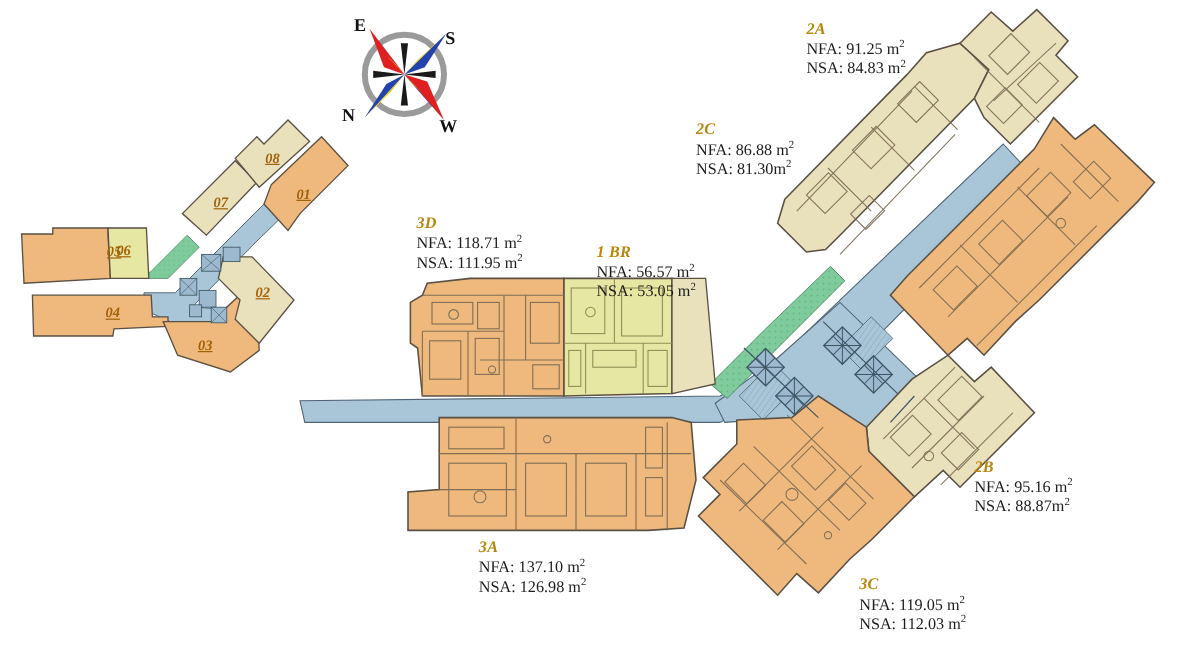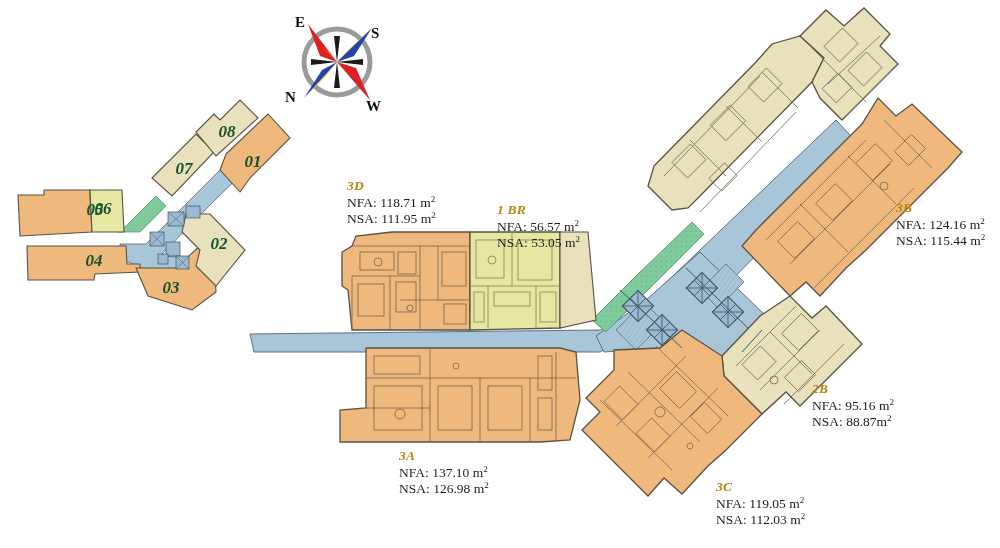--- a/index.html
+++ b/index.html
@@ -68,24 +68,25 @@
     font-weight: bold;
     font-size: 15px;
     color: #111;
   }
   
   .keynum {
     position: absolute;
     font-family: "Liberation Serif", serif;
     font-weight: bold;
     font-style: italic;
-    font-size: 17px;
-    color: #14532d;
+    font-size: 12px;
+    color: #a16207;
     transform: translate(-50%, -50%);
     white-space: nowrap;
+    text-decoration: underline;
   }
 </style>
 </head>
 <body>
 
 <div id="stage">
 
   <svg class="plan" viewBox="0 0 1000 548">
     <defs>
       <pattern id="greenHatch" width="4" height="4" patternUnits="userSpaceOnUse">
@@ -299,39 +300,44 @@
 
   <span class="keynum" style="left:253px;top:162px;">01</span>
   <span class="keynum" style="left:219px;top:244px;text-align:right;">02</span>
   <span class="keynum" style="left:171px;top:288px;">03</span>
   <span class="keynum" style="left:94px;top:261px;text-align:right;">04</span>
   <span class="keynum" style="left:57px;top:210px;margin-left:38px;">05</span>
   <span class="keynum" style="left:103px;top:209px;">06</span>
   <span class="keynum" style="left:184px;top:169px;">07</span>
   <span class="keynum" style="left:227px;top:132px;">08</span>
 
-
+  <div class="label-block" style="left:672px;top:16px;">
+    <span class="unit-id">2A</span>
+    <span class="area-line"><span>NFA: 91.25 m</span><sup>2</sup></span>
+    <span class="area-line"><span>NSA: 84.83 m</span><sup>2</sup></span>
+  </div>
+
+  <div class="label-block" style="left:580px;top:100px;">
+    <span class="unit-id">2C</span>
+    <span class="area-line"><span>NFA: 86.88 m</span><sup>2</sup></span>
+    <span class="area-line"><span>NSA: 81.30m</span><sup>2</sup></span>
+  </div>
 
   <div class="label-block" style="left:347px;top:178px;">
     <span class="unit-id">3D</span>
     <span class="area-line"><span>NFA: 118.71 m</span><sup>2</sup></span>
     <span class="area-line"><span>NSA: 111.95 m</span><sup>2</sup></span>
   </div>
 
   <div class="label-block" style="left:497px;top:174px;margin-top:28px;">
     <span class="unit-id">1 BR</span>
     <span class="area-line"><span>NFA: 56.57 m</span><sup>2</sup></span>
     <span class="area-line"><span>NSA: 53.05 m</span><sup>2</sup></span>
   </div>
 
-  <div class="label-block" style="left:896px;top:200px;">
-    <span class="unit-id">3B</span>
-    <span class="area-line"><span>NFA: 124.16 m</span><sup>2</sup></span>
-    <span class="area-line"><span>NSA: 115.44 m</span><sup>2</sup></span>
-  </div>
 
   <div class="label-block" style="left:812px;top:381px;">
     <span class="unit-id">2B</span>
     <span class="area-line"><span>NFA: 95.16 m</span><sup>2</sup></span>
     <span class="area-line"><span>NSA: 88.87m</span><sup>2</sup></span>
   </div>
 
   <div class="label-block" style="left:372px;top:448px;margin-left:27px;">
     <span class="unit-id">3A</span>
     <span class="area-line"><span>NFA: 137.10 m</span><sup>2</sup></span>

